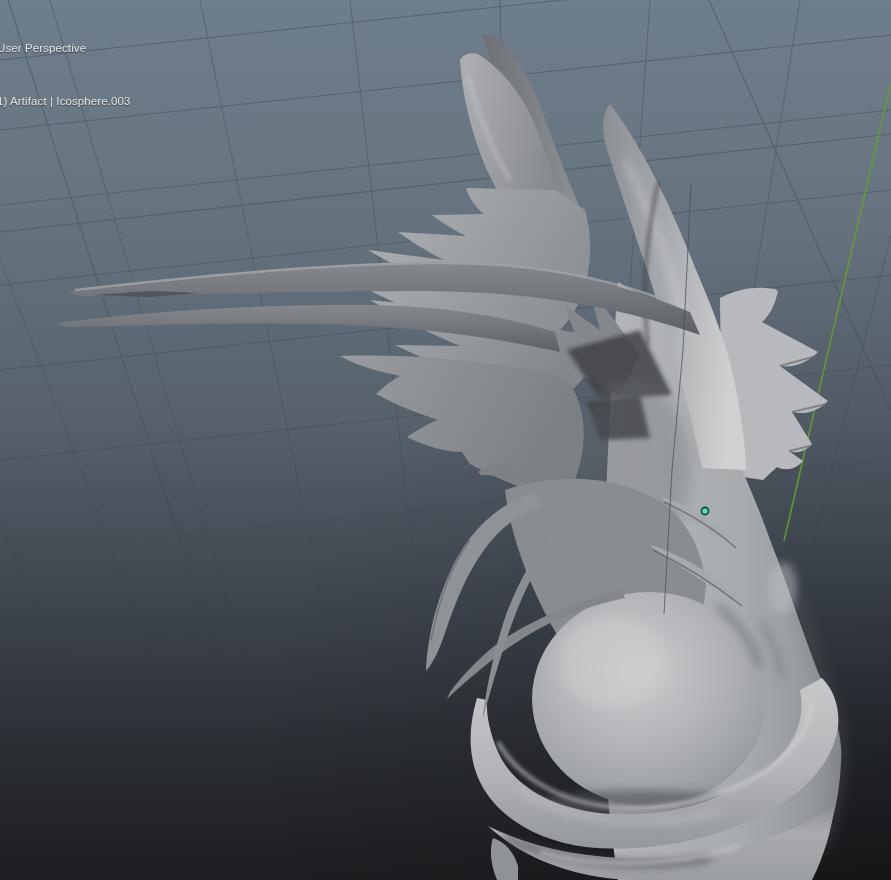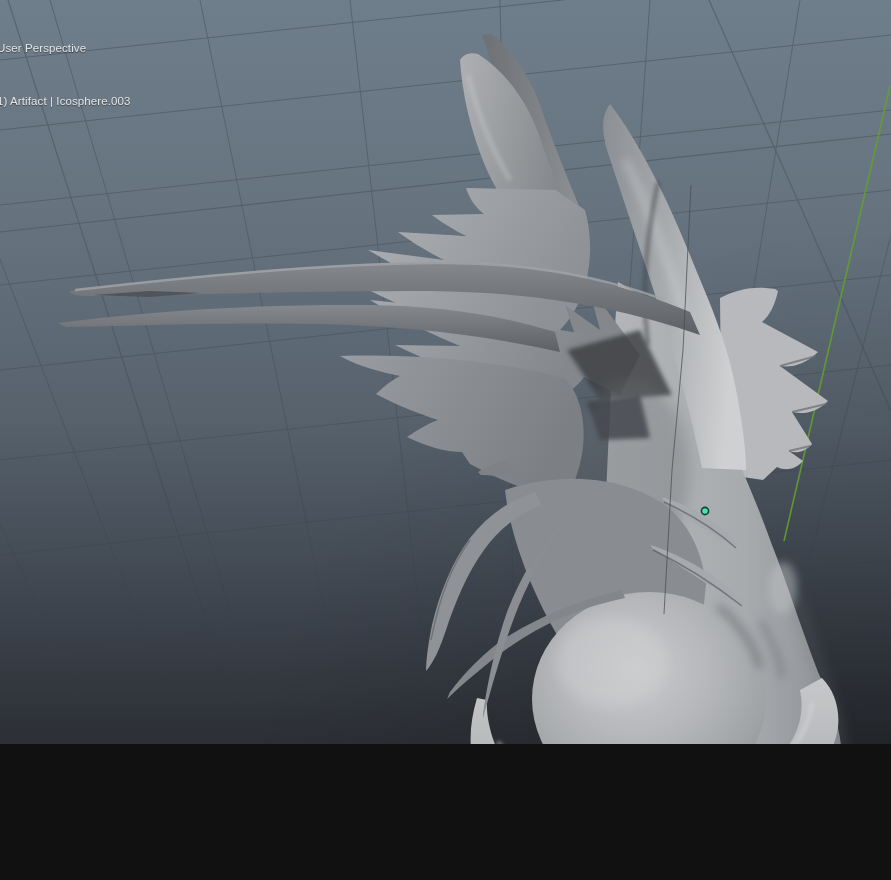--- a/index.html
+++ b/index.html
@@ -1,18 +1,18 @@
 <!DOCTYPE html>
 <html><head>
 <meta charset="utf-8">
 <style>
   html,body{margin:0;padding:0;background:#111;}
   .viewport{
     position:relative;
-    width:891px;height:744px;
+    width:891px;height:880px;
     overflow:hidden;
     font-family:"Liberation Sans","DejaVu Sans",sans-serif;
   }
   .viewport svg{position:absolute;inset:0;display:block;}
   .hud{
     position:absolute;left:-3px;top:5px;
     font-size:11.5px;line-height:17.5px;
     color:#e4e5e6;
     text-shadow:0 1px 1px rgba(0,0,0,.45);
     white-space:pre;

